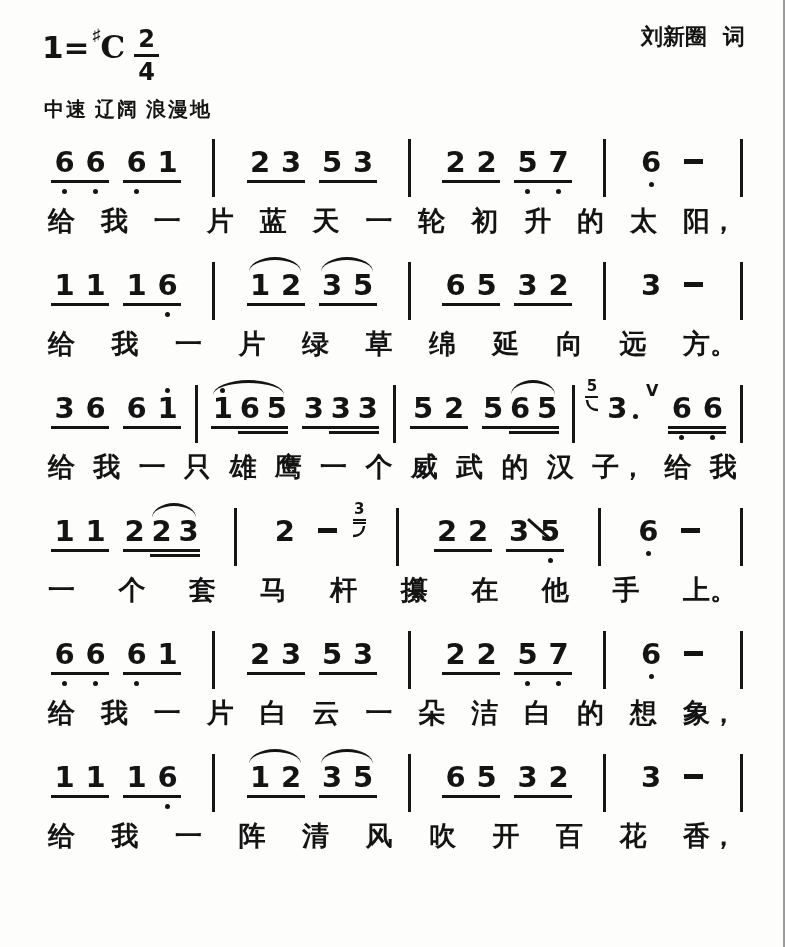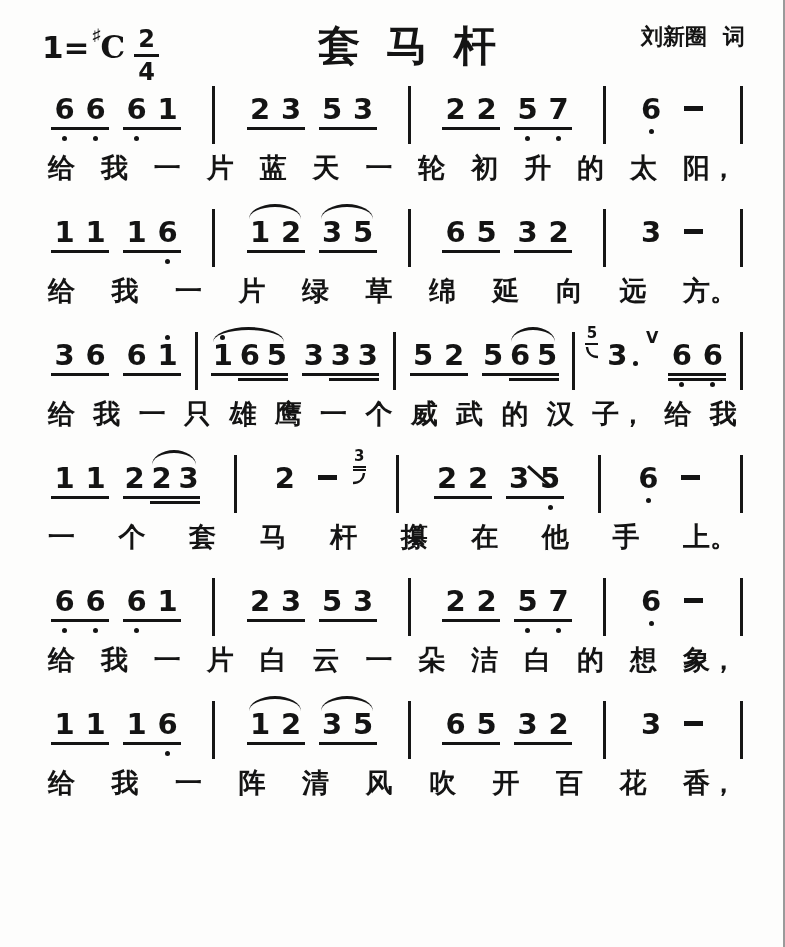--- a/index.html
+++ b/index.html
@@ -62,29 +62,29 @@
   <div class="header">
     <div class="keysig">
       <span class="one-eq">1=</span>
       <span class="sharp">♯</span>
       <span class="keyletter">C</span>
       <span class="frac">
         <span class="num">2</span>
         <span class="den">4</span>
       </span>
     </div>
-    <div class="title">套马杆</div>
     <div class="credits">
       <div class="credit-line">
         <span>刘新圈</span>
         <span>词</span>
       </div>
     </div>
   </div>
 
+  <div class="tempo">中速 辽阔 浪漫地</div>
 
   <div>
       <div class="system">
         <div class="sysrow">
           <div class="measure">
             <div class="grp">
               <div class="nrow">
                 <div class="note-cell" style="width: 31px;">
                   <div class="hi-dots"></div>
                   <div class="digit">

